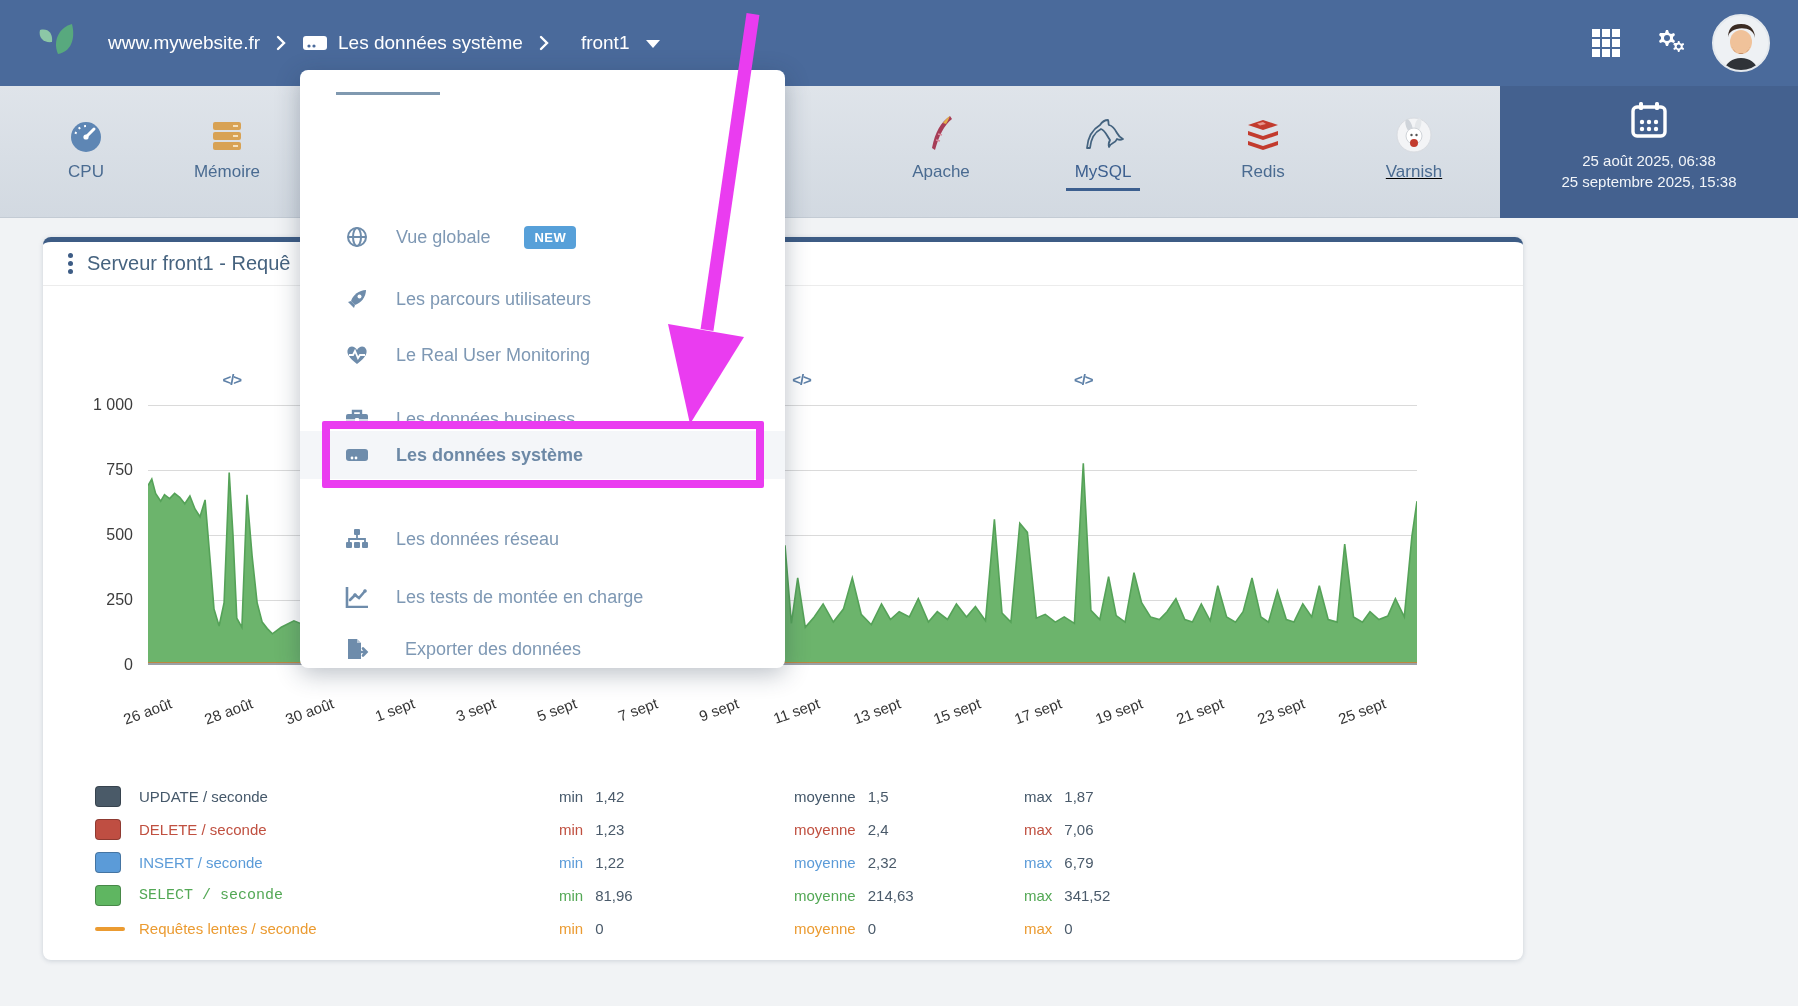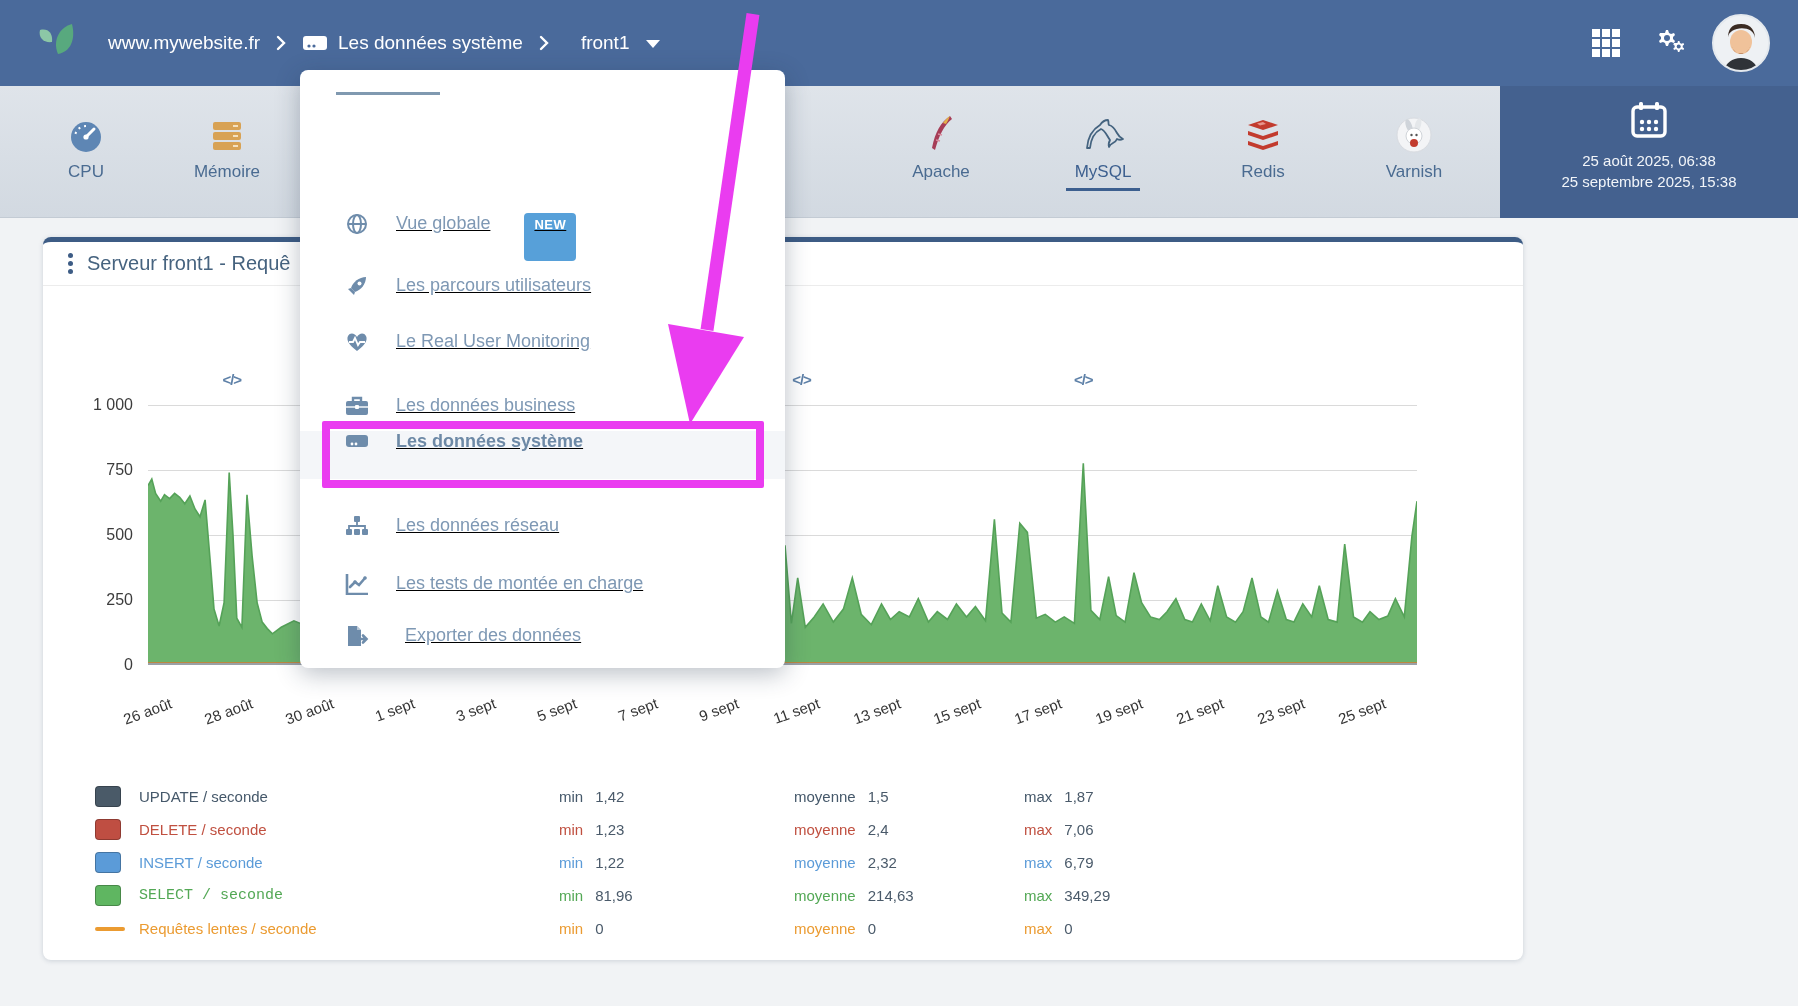--- a/index.html
+++ b/index.html
@@ -52,21 +52,21 @@
   .legend-row { display:grid; grid-template-columns:44px 420px 235px 230px auto; align-items:center; height:33px; font-size:15px; cursor:pointer; }
   .swatch { width:26px; height:21px; border-radius:4px; }
   .swatch.dash { height:4px; border-radius:2px; width:30px; }
   .stat { display:flex; gap:12px; align-items:baseline; }
   .stat .v { color:#4a5a6a; }
 
   
   .dropdown { position:absolute; left:300px; top:70px; width:485px; height:598px; background:#fff; border-radius:8px; box-shadow:0 6px 24px rgba(30,45,70,.30); z-index:50; }
   .dd-title { margin:36px 0 0 36px; font-size:25px; font-weight:bold; color:#7b93a8; }
   .dd-rule { margin:22px 0 0 36px; width:104px; height:3px; background:#8099b0; }
-  .dd-item { position:absolute; left:0; width:100%; height:48px; display:flex; cursor:pointer;text-decoration:underline; }
+  .dd-item { position:absolute; left:0; width:100%; height:48px; display:flex; align-items:center; cursor:pointer; }
   .dd-item .mi { width:26px; margin-left:44px; display:flex; justify-content:center; color:#6e8cab; }
   .dd-item .ml { margin-left:26px; font-size:18px; color:#7e98b4; }
   .dd-item.hl { background:#f4f6f9; }
   .dd-item.hl .ml { font-weight:bold; color:#6d89a6; }
   .badge { margin-left:34px; background:#57a0d9; color:#fff; font-size:13px; font-weight:bold; padding:4px 10px; border-radius:4px; letter-spacing:.5px; }
   .hl-box { position:absolute; left:22px; top:351px; width:442px; height:67px; border:8px solid #ea3cf0; border-radius:2px; pointer-events:none; z-index:55; }
 
   
   .arrow-overlay { position:absolute; left:0; top:0; width:1798px; height:1006px; pointer-events:none; z-index:60; }
 </style>
@@ -205,21 +205,21 @@
               <g fill="#c23b2e">
                 <path d="M19 2 L34 7 L19 12 L4 7 Z"></path>
                 <path d="M4 13 L19 18 L34 13 L34 17 L19 22 L4 17 Z"></path>
                 <path d="M4 23 L19 28 L34 23 L34 27 L19 32 L4 27 Z"></path>
               </g>
               <path d="M13 5.5 L19 4 L22 6 L16 7.5 Z" fill="#e8958c"></path>
             </svg>
           </div>
           <div class="t-label">Redis</div>
         </div>
-        <div class="tab" style="left: 1414px;">
+        <div class="tab" style="left: 1414px; text-decoration: underline;">
           <div class="t-icon">
             <svg width="38" height="38" viewBox="0 0 38 38">
               <circle cx="19" cy="19" r="17" fill="#f3f4f6" stroke="#d8dbe0"></circle>
               <ellipse cx="14" cy="10" rx="3" ry="7" fill="#cfd4da" transform="rotate(-20 14 10)"></ellipse>
               <ellipse cx="23" cy="9" rx="3" ry="7" fill="#e4e7ea" transform="rotate(15 23 9)"></ellipse>
               <circle cx="19" cy="20" r="8" fill="#fff" stroke="#d0d4d9"></circle>
               <circle cx="19" cy="27" r="4" fill="#c23b2e"></circle>
               <circle cx="16.5" cy="19" r="1.2" fill="#555"></circle>
               <circle cx="21.5" cy="19" r="1.2" fill="#555"></circle>
             </svg>
@@ -359,21 +359,21 @@
           <span class="stat">
             <span style="color: rgb(83, 168, 85);">min</span>
             <span class="v">81,96</span>
           </span>
           <span class="stat">
             <span style="color: rgb(83, 168, 85);">moyenne</span>
             <span class="v">214,63</span>
           </span>
           <span class="stat">
             <span style="color: rgb(83, 168, 85);">max</span>
-            <span class="v">349,29</span>
+            <span class="v">341,52</span>
           </span>
         </div>
         <div class="legend-row">
           <span class="swatch dash" style="background: rgb(235, 155, 49);"></span>
           <span style="color: rgb(235, 155, 49);">Requêtes lentes / seconde</span>
           <span class="stat">
             <span style="color: rgb(235, 155, 49);">min</span>
             <span class="v">0</span>
           </span>
           <span class="stat">

